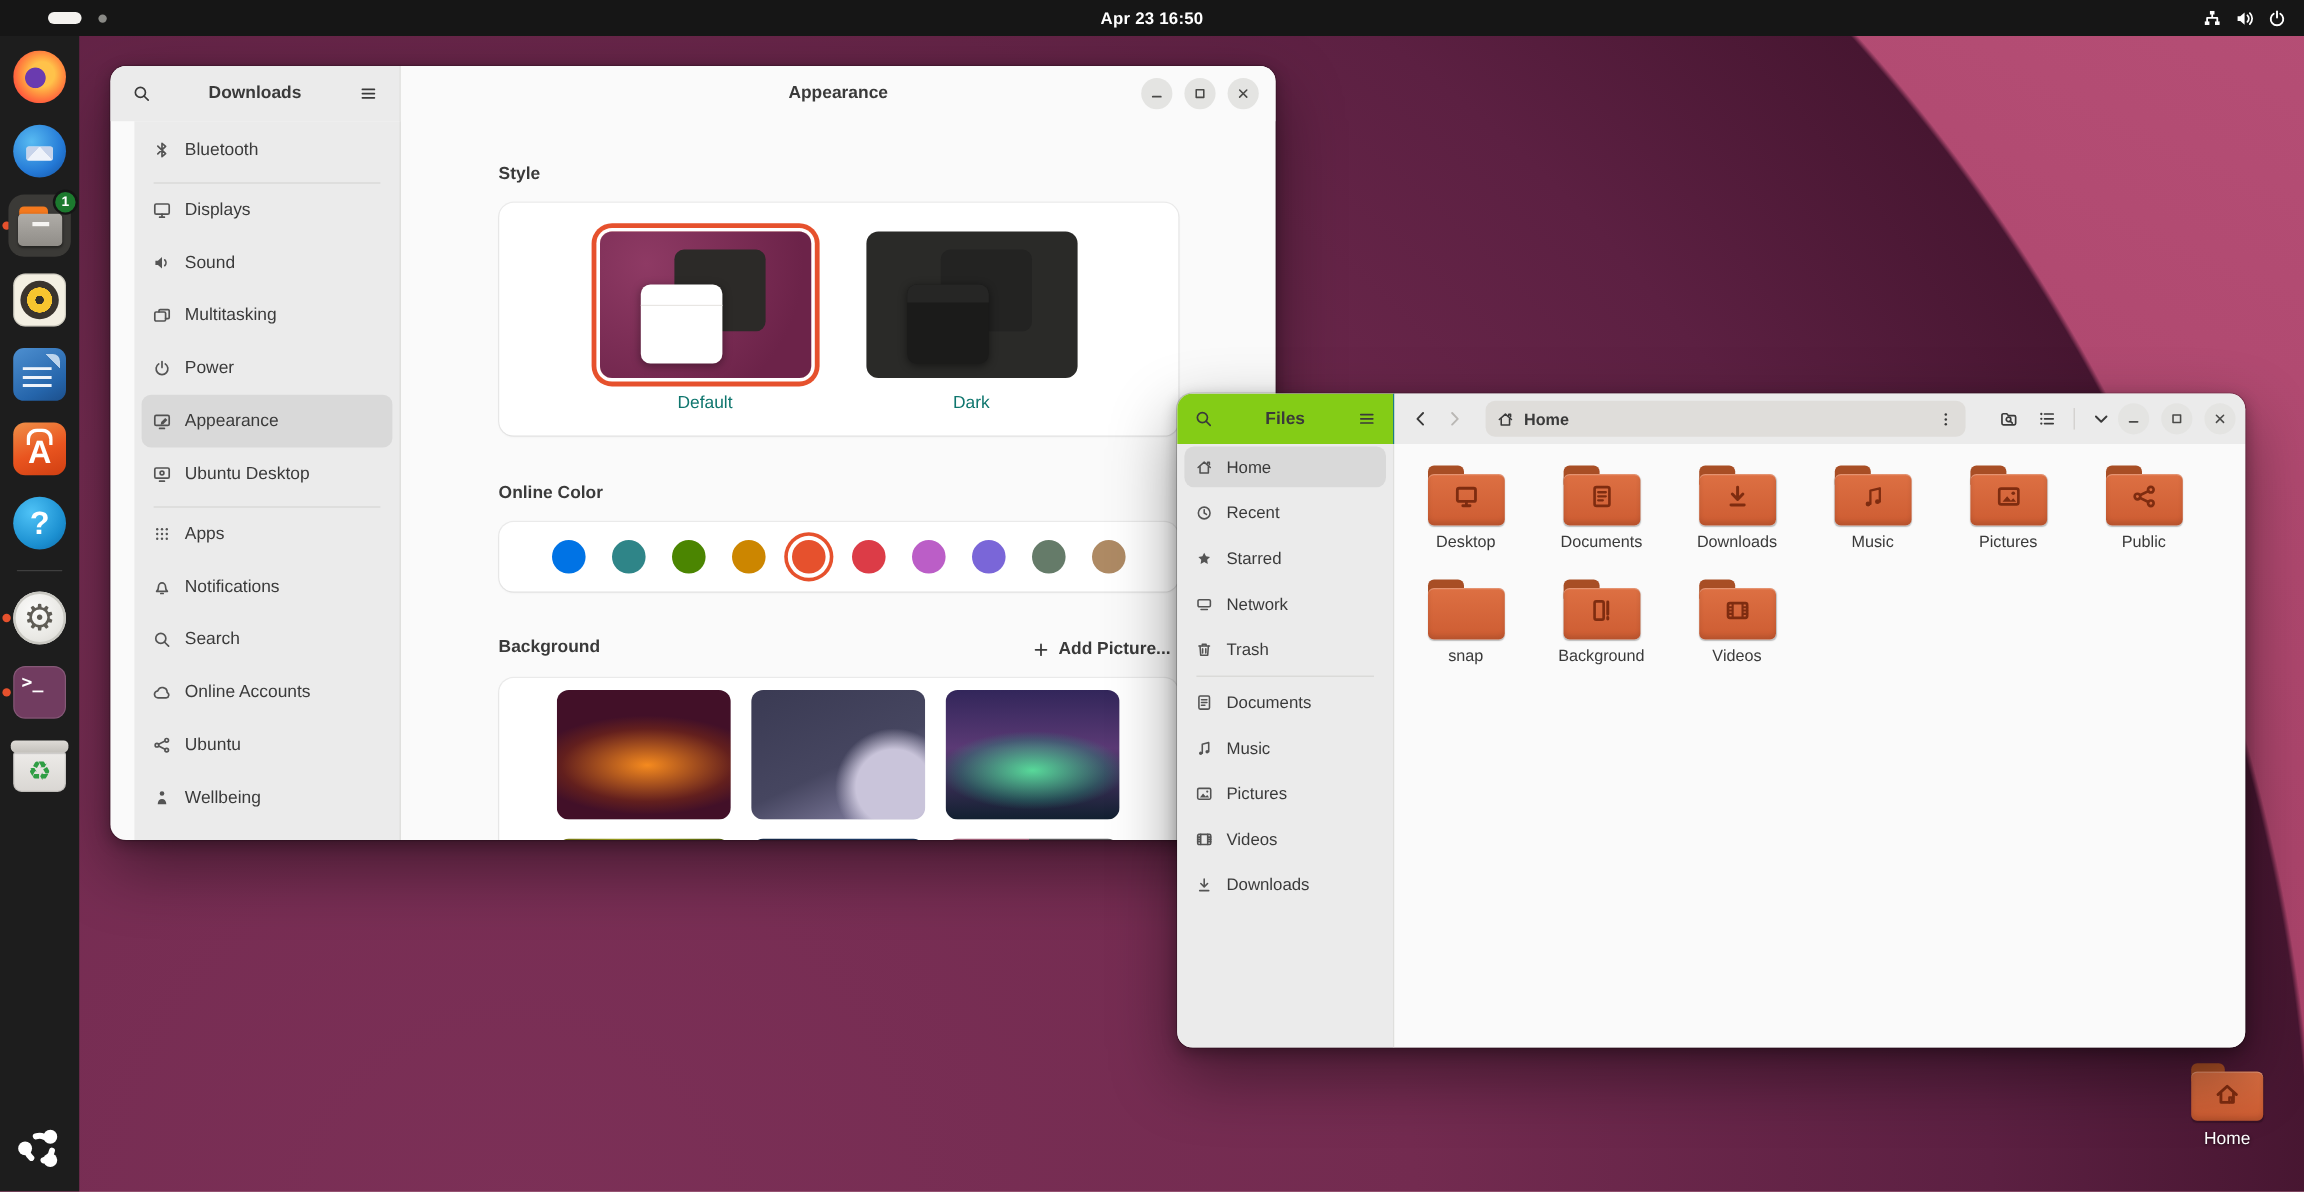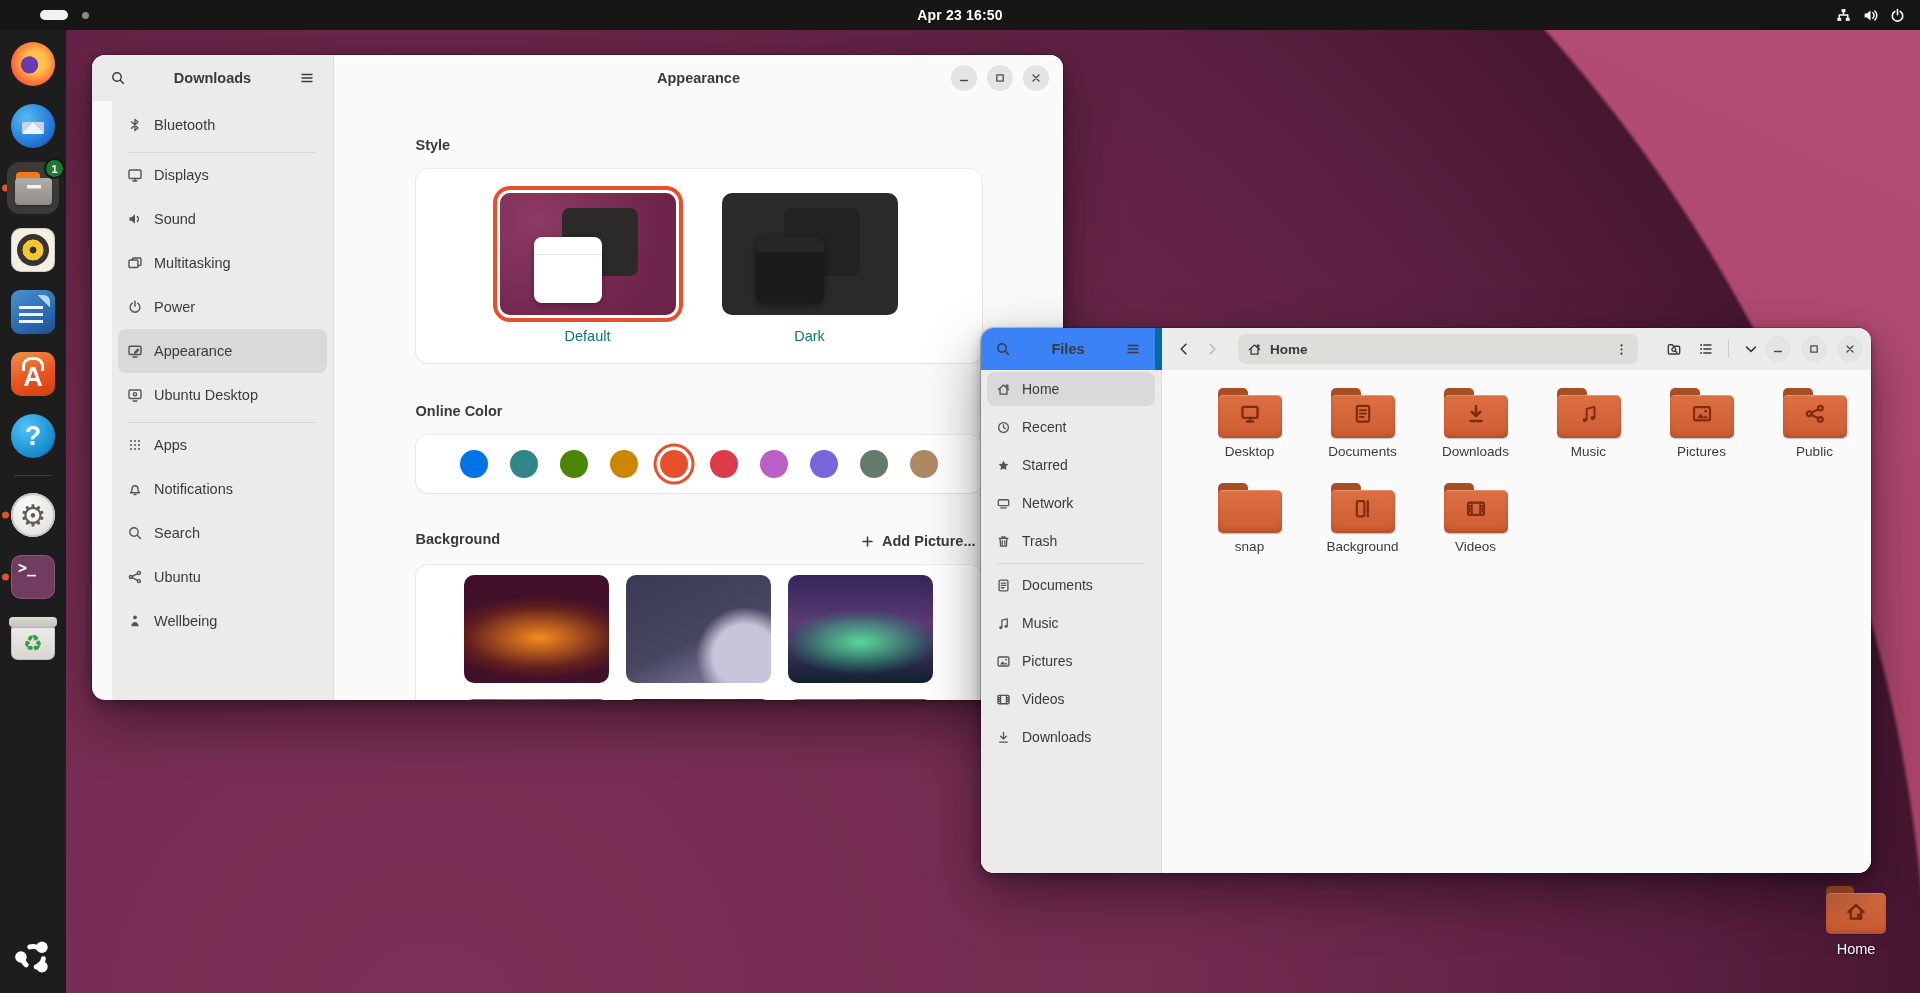--- a/index.html
+++ b/index.html
@@ -158,34 +158,34 @@
               linear-gradient(155deg,#3a3a53 0%, #464660 55%, #777494 85%, #9b97b5 100%); }
   .thumb.t3 { background:radial-gradient(ellipse 100px 42px at 50% 62%, rgba(90,235,160,.9), rgba(40,150,120,.35) 60%, rgba(0,0,0,0) 78%),
               linear-gradient(180deg,#32265a 0%, #5b3a75 45%, #122030 100%); }
   .thumb.t4 { background:linear-gradient(90deg,#6e6e12,#96981e 35%,#7c8414 60%,#49560a); }
   .thumb.t5 { background:linear-gradient(115deg,#13233f,#1d3a66 50%,#0b1830); }
   .thumb.t6 { background:linear-gradient(90deg,#a06078 0 48%, #5a595b 48%); }
 
   
   .files-win { left:981px; top:328px; width:890px; height:545px;
     display:grid; grid-template-columns:181px 1fr; grid-template-rows:42px 1fr; z-index:20; }
-  .files-win .sb-header { grid-column:1; grid-row:1; background:#3b82f6; border-right:7px solid #0369a1; padding:0 8px;align-items:center; }
+  .files-win .sb-header { grid-column:1; grid-row:1; background:#84cc16; border-right:1px solid #0369a1; padding:0 8px;align-items:center; }
   .files-win .sb-body { grid-column:1; grid-row:2; }
   .files-win .sb-row { height:34px; margin-bottom:4px; font-size:14px; }
   .files-win .sb-row .icon { width:15px; height:15px; }
   .toolbar { grid-column:2; grid-row:1; background:#ebebeb; display:flex; align-items:center; padding:0 12px 0 8px; }
   .nav-btn { width:28px; height:28px; }
   .nav-btn.disabled { color:#b9b7b4; }
   .pathbar { margin-left:12px; width:400px; height:30px; background:#dfddda; border-radius:8px;
     display:flex; align-items:center; padding:0 9px; gap:8px; }
   .pathbar .icon { width:15px; height:15px; }
   .path-label { font-weight:700; font-size:13.5px; flex:1; }
   .tb-actions { display:flex; align-items:center; gap:4px; margin-left:22px; }
   .tb-sep { width:1px; height:18px; background:#cfcdca; margin:0 4px; }
-  .content { grid-column:2; grid-row:2; background:#fafafa; padding:18px 0 0 31px;
+  .content { grid-column:2; grid-row:2; background:#fafafa; padding:18px 0 0 3px;
     display:grid; grid-template-columns:repeat(6,113px); grid-auto-rows:95px; justify-items:center; align-content:start; }
   .folder-cell { display:flex; flex-direction:column; align-items:center; width:113px; }
   .folder { position:relative; width:64px; height:50px; }
   .folder::before { content:""; position:absolute; left:0; top:0; width:30px; height:16px;
     background:#a84e25; border-radius:5px 5px 2px 0; }
   .folder::after { content:""; position:absolute; left:0; top:7px; width:64px; height:43px;
     background:linear-gradient(#dd7043,#cd5c32); border-radius:5px;
     box-shadow:inset 0 1px 0 rgba(255,255,255,.25), inset 0 -3px 4px rgba(0,0,0,.12), 0 1px 1px rgba(0,0,0,.25); }
   .folder .emblem { position:absolute; left:50%; top:24px; transform:translate(-50%,-42%);
     width:22px; height:22px; color:#7e2c10; z-index:1; }
@@ -460,20 +460,28 @@
           <span class="lbl">Notifications</span>
         </div>
         <div class="sb-row i-search">
           <span class="icon">
             <svg viewBox="0 0 16 16" fill="none" stroke="currentColor" stroke-width="1.4" stroke-linecap="round" stroke-linejoin="round">
               <circle cx="7" cy="7" r="4.2"></circle>
               <path d="M10.2 10.2 13.5 13.5"></path>
             </svg>
           </span>
           <span class="lbl">Search</span>
+        </div>
+        <div class="sb-row i-online-accounts">
+          <span class="icon">
+            <svg viewBox="0 0 16 16" fill="none" stroke="currentColor" stroke-width="1.4" stroke-linecap="round" stroke-linejoin="round">
+              <path d="M4.8 12.5a2.9 2.9 0 0 1-.3-5.8A4 4 0 0 1 12.3 8a2.4 2.4 0 0 1-.6 4.5Z"></path>
+            </svg>
+          </span>
+          <span class="lbl">Online Accounts</span>
         </div>
         <div class="sb-row i-sharing">
           <span class="icon">
             <svg viewBox="0 0 16 16" fill="none" stroke="currentColor" stroke-width="1.4" stroke-linecap="round" stroke-linejoin="round">
               <circle cx="3.8" cy="8" r="1.5"></circle>
               <circle cx="11.9" cy="3.9" r="1.5"></circle>
               <circle cx="11.9" cy="12.1" r="1.5"></circle>
               <path d="M5.2 7.3l5.3-2.7M5.2 8.7l5.3 2.7"></path>
             </svg>
           </span>

